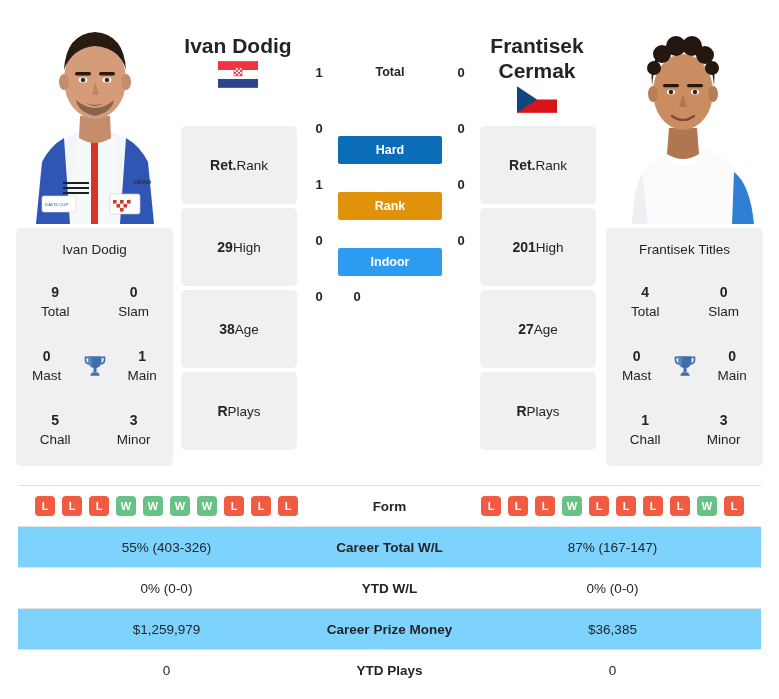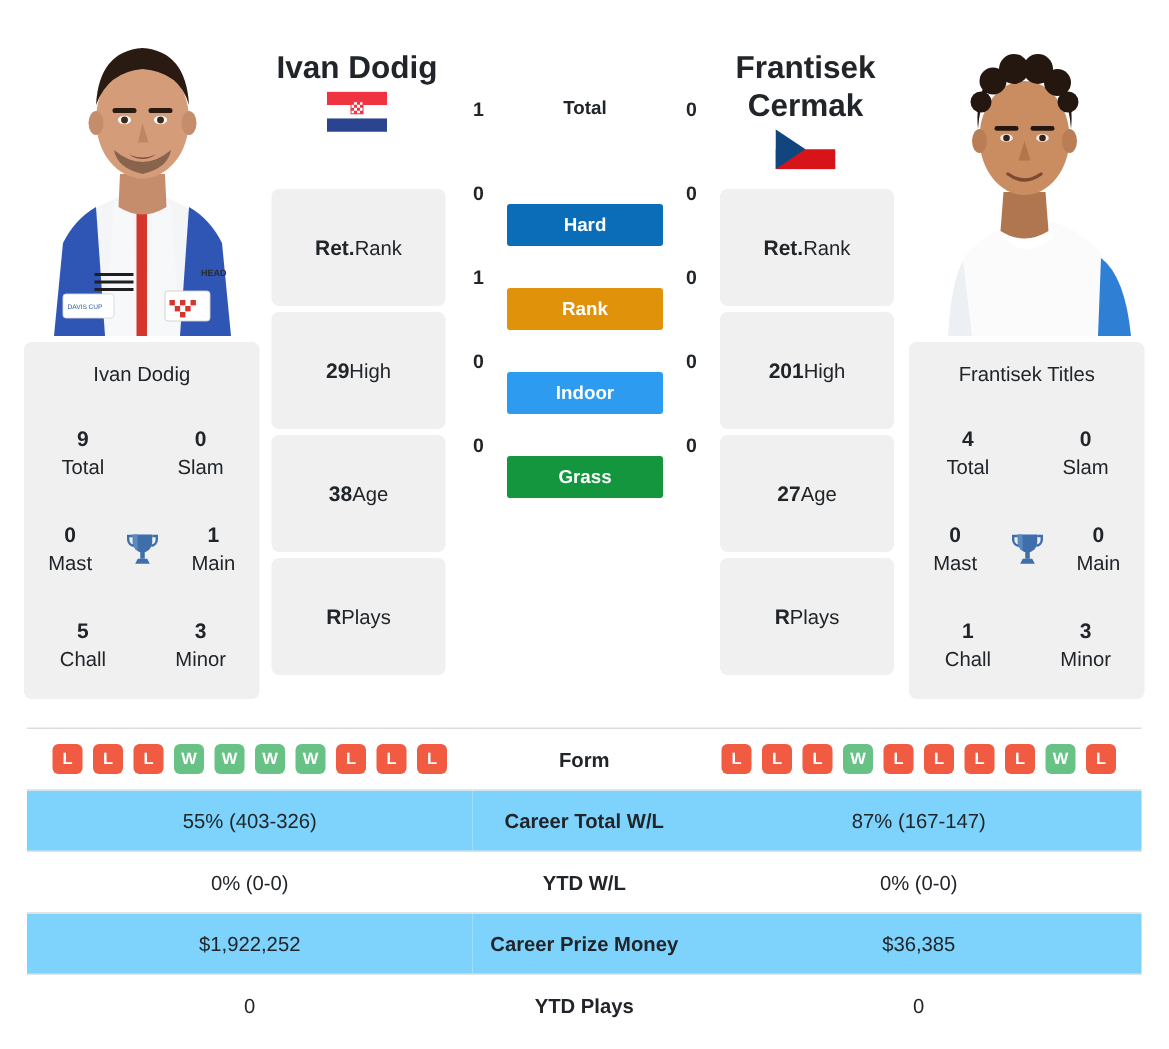--- a/index.html
+++ b/index.html
@@ -359,21 +359,20 @@
       <div class="h2h-label chip" style="background: rgb(224, 146, 11);">Rank</div>
       <div class="h2h-score">0</div>
     </div>
     <div class="h2h-row">
       <div class="h2h-score">0</div>
       <div class="h2h-label chip" style="background: rgb(45, 156, 240);">Indoor</div>
       <div class="h2h-score">0</div>
     </div>
     <div class="h2h-row">
       <div class="h2h-score">0</div>
-      <div class="h2h-label chip" style="background: rgb(19, 150, 62);">Grass</div>
       <div class="h2h-score">0</div>
     </div>
   </div>
 
   <div class="strip left">
     <div class="strip-cell">
       <span class="v">Ret.</span>
       <span class="k">Rank</span>
     </div>
     <div class="strip-cell">
@@ -540,21 +539,21 @@
       <td class="side">55% (403-326)</td>
       <td class="mid">Career Total W/L</td>
       <td class="side">87% (167-147)</td>
     </tr>
     <tr>
       <td class="side">0% (0-0)</td>
       <td class="mid">YTD W/L</td>
       <td class="side">0% (0-0)</td>
     </tr>
     <tr class="shaded">
-      <td class="side">$1,922,252</td>
+      <td class="side">$1,259,979</td>
       <td class="mid">Career Prize Money</td>
       <td class="side">$36,385</td>
     </tr>
     <tr>
       <td class="side">0</td>
       <td class="mid">YTD Plays</td>
       <td class="side">0</td>
     </tr>
   </tbody>
 </table>

